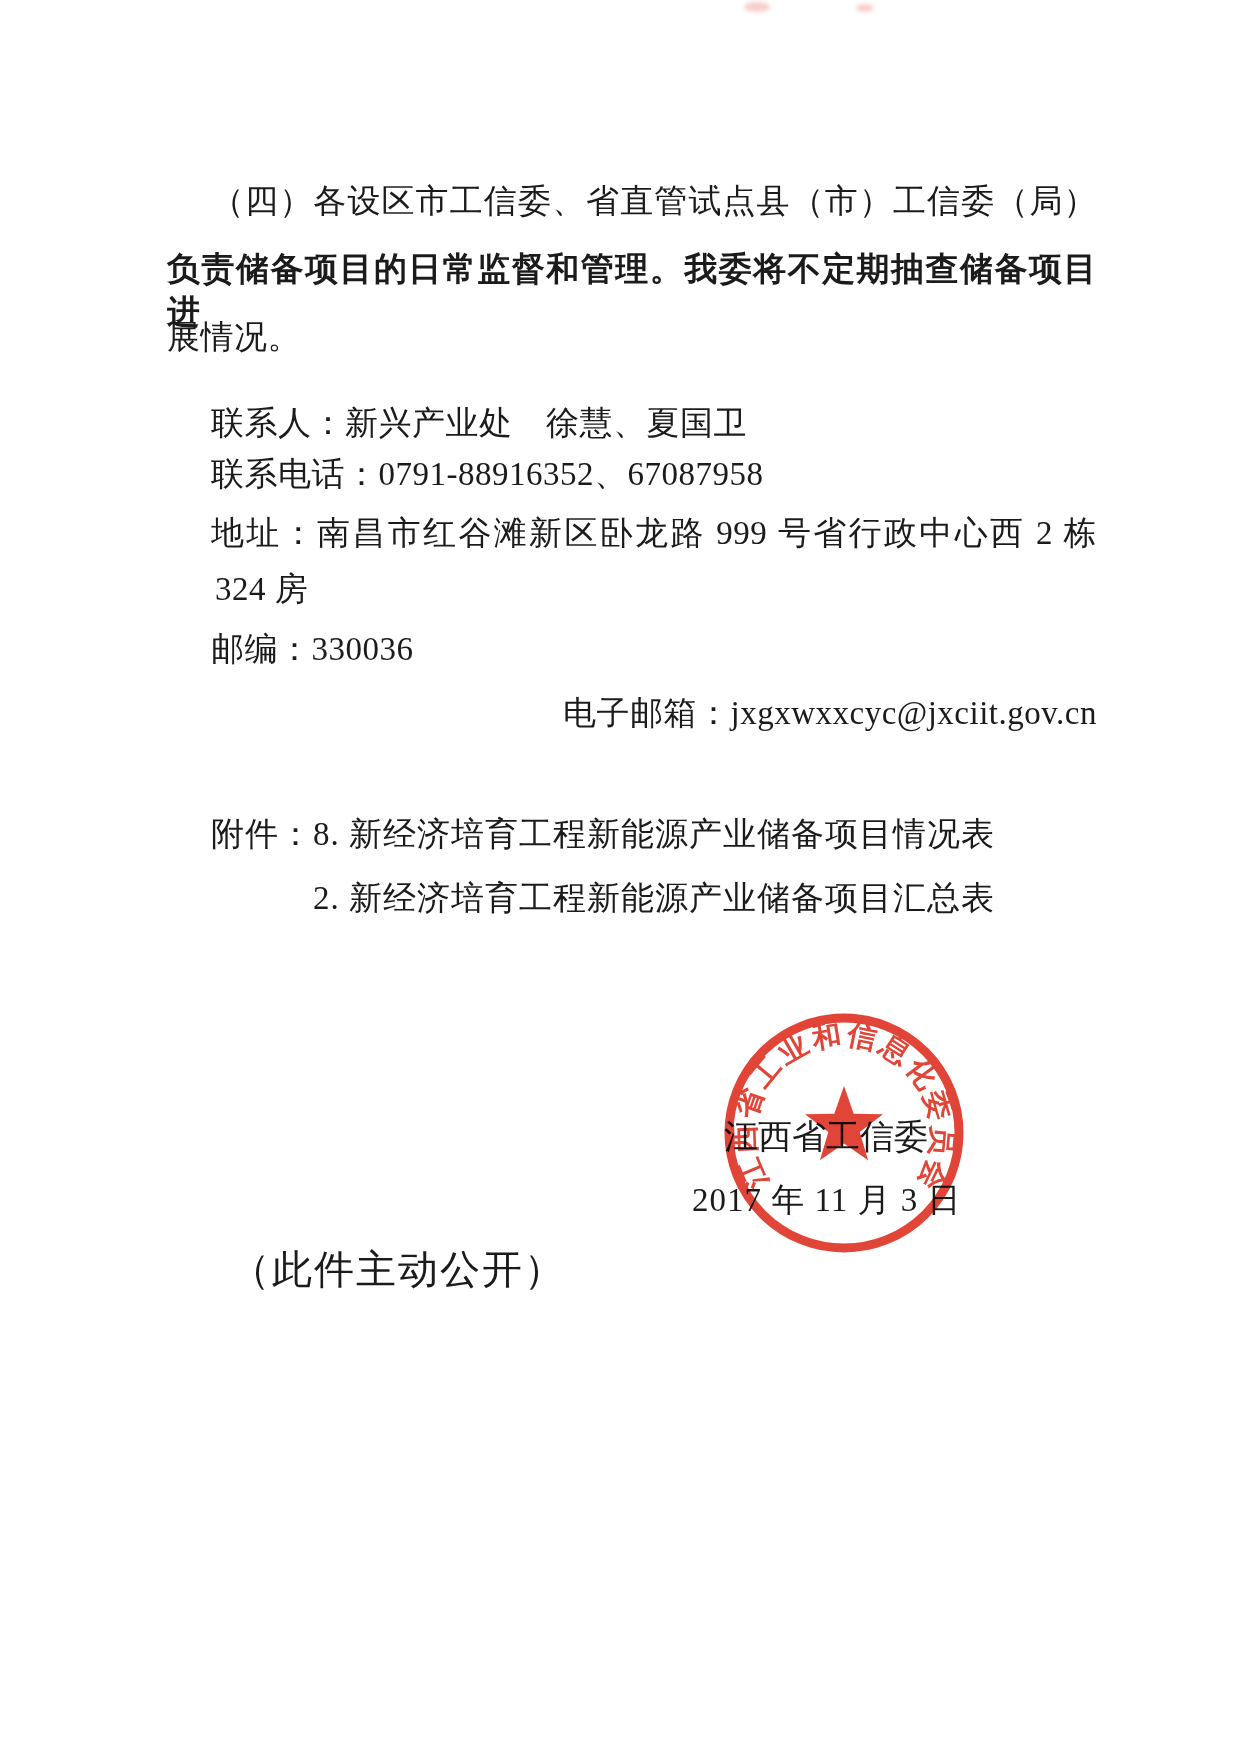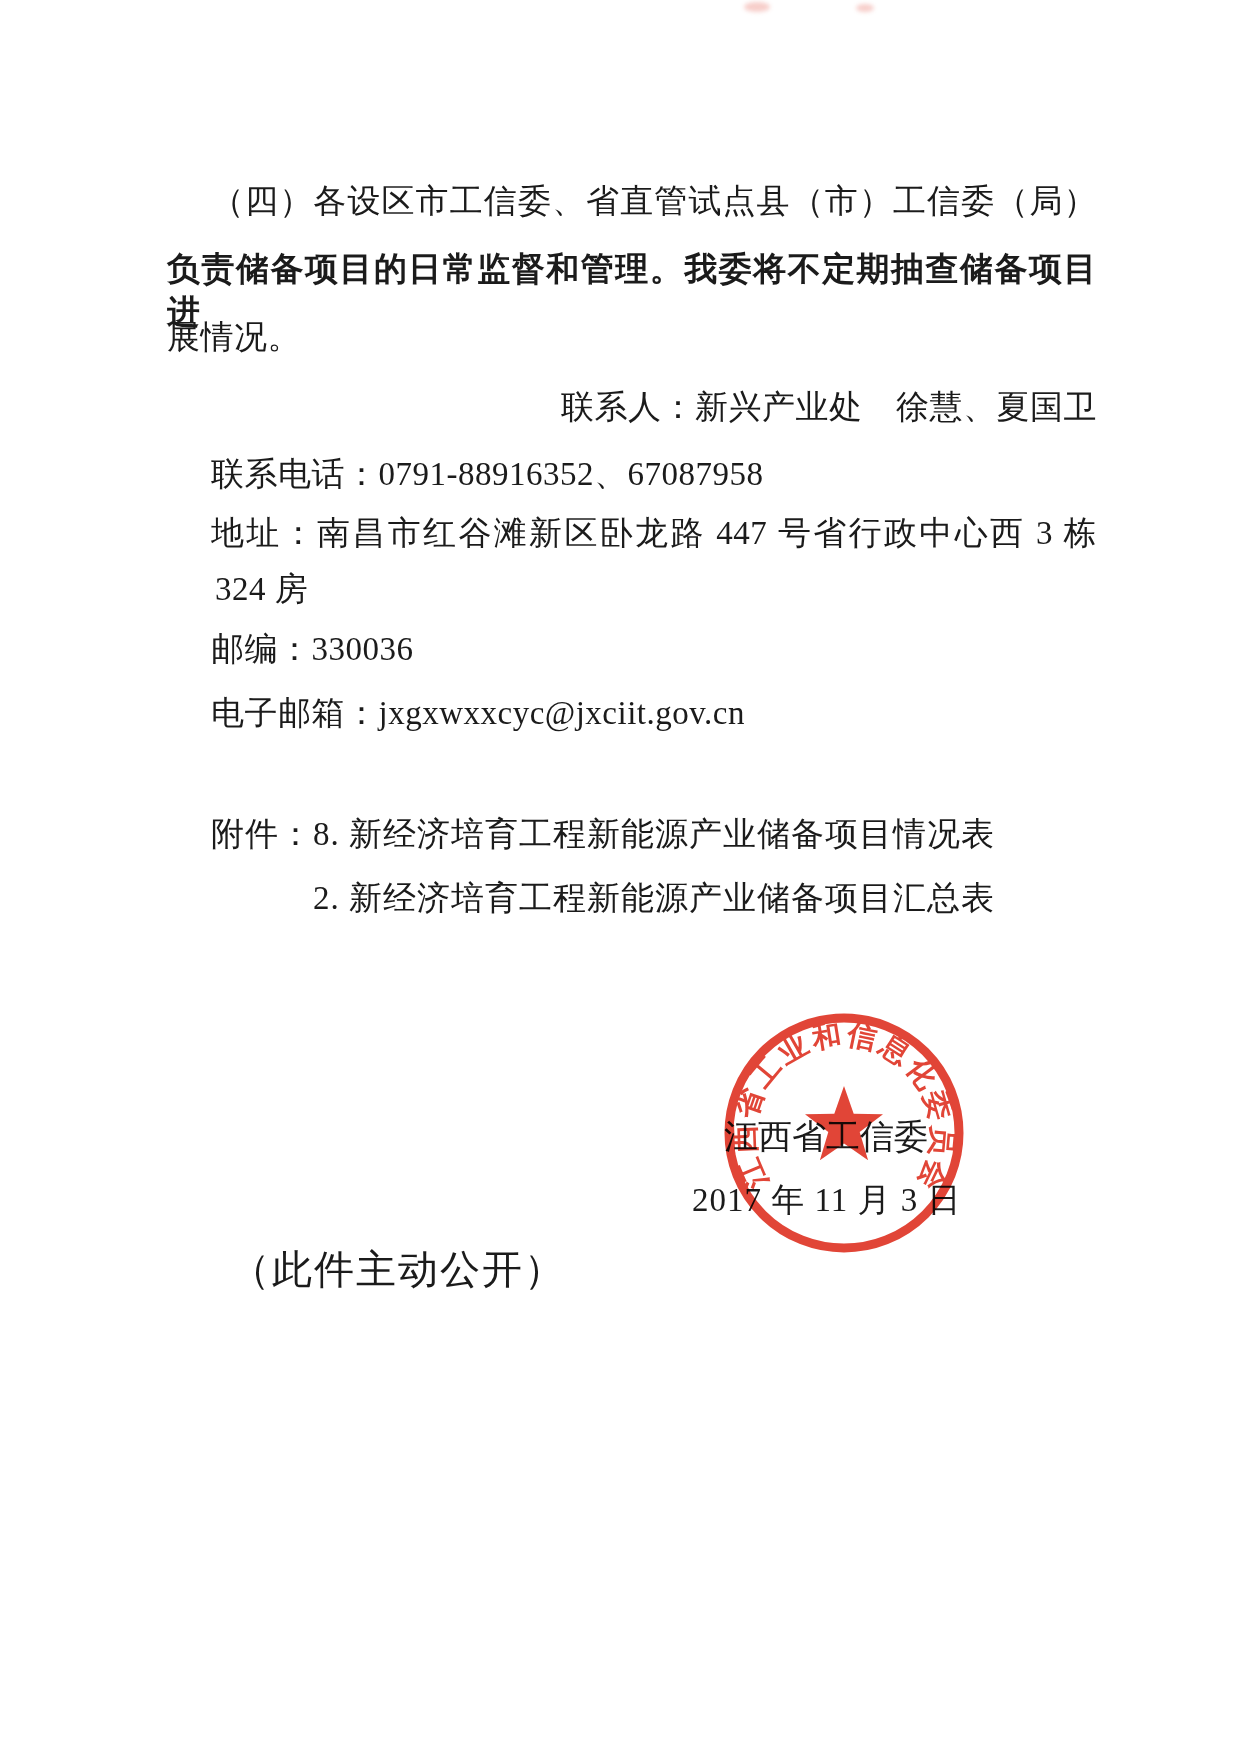--- a/index.html
+++ b/index.html
@@ -28,26 +28,26 @@
     text-align: justify;
     text-align-last: justify;
     text-justify: inter-character;
   }
   .indent { padding-left: 44px; box-sizing: border-box; }
   .indent-attach2 { padding-left: 146px; box-sizing: border-box; }
 
   .l-para1  { top: 180px; }
   .l-para2  { top: 248px; font-weight: bold; }
   .l-para3  { top: 316px; }
-  .l-person { top: 386px; text-align: right; }
+  .l-person { top: 402px; }
   .l-phone  { top: 453px; }
   .l-addr1  { top: 512px; }
   .l-addr2  { top: 568px; margin-left: 48px; }
   .l-post   { top: 628px; }
-  .l-email  { top: 692px; }
+  .l-email  { top: 692px; text-align: right; }
   .l-att1   { top: 813px; letter-spacing: 1px; }
   .l-att2   { top: 877px; letter-spacing: 1px; }
 
   .sig-org {
     position: absolute;
     left: 724px;
     top: 1114px;
     font-size: 34px;
     letter-spacing: 0px;
     white-space: nowrap;
@@ -109,21 +109,21 @@
 
   <div class="scan-speck speck-1"></div>
   <div class="scan-speck speck-2"></div>
 
   <div class="line l-para1 indent justify">（四）各设区市工信委、省直管试点县（市）工信委（局）</div>
   <div class="line l-para2 justify">负责储备项目的日常监督和管理。我委将不定期抽查储备项目进</div>
   <div class="line l-para3">展情况。</div>
 
   <div class="line l-person indent">联系人：新兴产业处　徐慧、夏国卫</div>
   <div class="line l-phone indent">联系电话：0791-88916352、67087958</div>
-  <div class="line l-addr1 indent justify">地址：南昌市红谷滩新区卧龙路 447 号省行政中心西 3 栋</div>
+  <div class="line l-addr1 indent justify">地址：南昌市红谷滩新区卧龙路 999 号省行政中心西 2 栋</div>
   <div class="line l-addr2">324 房</div>
   <div class="line l-post indent">邮编：330036</div>
   <div class="line l-email indent">电子邮箱：jxgxwxxcyc@jxciit.gov.cn</div>
 
   <div class="line l-att1 indent">附件：8. 新经济培育工程新能源产业储备项目情况表</div>
   <div class="line l-att2 indent-attach2">2. 新经济培育工程新能源产业储备项目汇总表</div>
 
   <div class="sig-org">江西省工信委</div>
   <div class="sig-date">2017 年 11 月 3 日</div>
 

